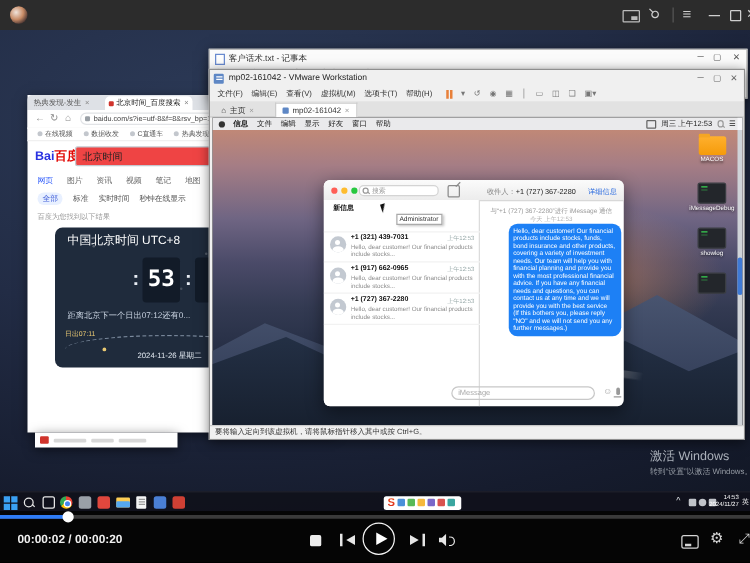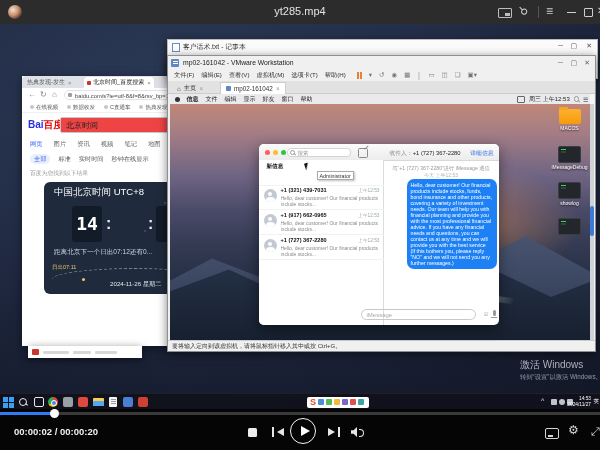--- a/index.html
+++ b/index.html
@@ -192,21 +192,20 @@
   .gearb{left:568px;top:14px;font-size:12px;color:#d5d5d5;}
   .fsb{left:591px;top:16px;font-size:11px;color:#d5d5d5;}
 </style>
 </head>
 <body>
 
 <div class="stage">
 
   <div class="a titlebar">
     <div class="a appicon"></div>
-    <div class="a vtitle tx">yt285.mp4</div>
     <div class="a pip">
         <i></i>
       </div>
     <div class="a pin tbtn">⚲</div>
     <div class="a tdiv"></div>
     <div class="a menu3 tbtn">≡</div>
     <div class="a minb"></div>
     <div class="a maxb"></div>
     <div class="a closeb tbtn">✕</div>
   </div>
@@ -266,22 +265,22 @@
         <span class="pill">全部</span>
         <span>标准</span>
         <span>实时时间</span>
         <span>秒钟在线显示</span>
       </div>
       <div class="a bhint tx">百度为您找到以下结果</div>
 
       <div class="a tcard">
         <div class="stars"></div>
         <h4>中国北京时间 UTC+8</h4>
-        <div class="tile" style="left:28px;">14</div>
         <div class="tcol" style="left:62px;">:</div>
+        <div class="tile" style="left:70px;">53</div>
         <div class="tcol" style="left:104px;">:</div>
         <div class="tile" style="left:112px;"></div>
         <div class="sunt tx">距离北京下一个日出07:12还有0...</div>
         <div class="scurve"></div>
         <div class="sunl tx">日出07:11</div>
         <div class="sdot"></div>
         <div class="tdate tx">2024-11-26 星期二</div>
       </div>
     </div>
 

